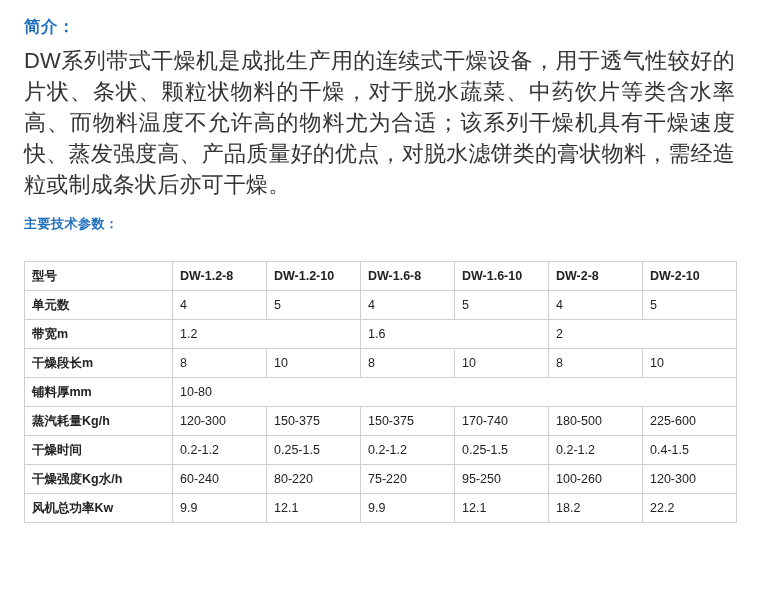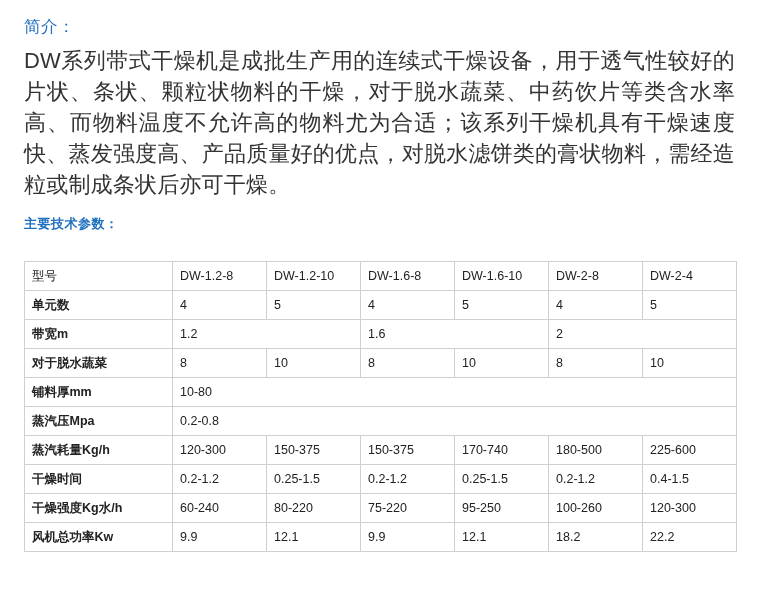--- a/index.html
+++ b/index.html
@@ -17,21 +17,21 @@
   }
   .page {
     position: relative;
     width: 759px;
     height: 614px;
     padding: 14px 24px 0 24px;
   }
   .section-title {
     color: #1f6fbf;
     font-size: 16.5px;
-    font-weight: normal;
+    font-weight: bold;
     letter-spacing: 0.5px;
     margin: 0 0 6px 0;
     line-height: 1.5;
   }
   .intro-text {
     font-size: 22px;
     line-height: 31px;
     color: #333333;
     margin: 0;
     text-align: justify;
@@ -65,21 +65,21 @@
     white-space: nowrap;
   }
   table.spec td.label {
     font-weight: bold;
     width: 148px;
   }
   table.spec td.val {
     width: 94px;
   }
   table.spec tr.head td {
-    font-weight: normal;
+    font-weight: bold;
   }
 </style>
 </head>
 <body>
 
 <div class="page">
 
   <h2 class="section-title">简介：</h2>
 
   <p class="intro-text">DW系列带式干燥机是成批生产用的连续式干燥设备，用于透气性较好的片状、条状、颗粒状物料的干燥，对于脱水蔬菜、中药饮片等类含水率高、而物料温度不允许高的物料尤为合适；该系列干燥机具有干燥速度快、蒸发强度高、产品质量好的优点，对脱水滤饼类的膏状物料，需经造粒或制成条状后亦可干燥。</p>
@@ -92,53 +92,49 @@
 
   <table class="spec">
     <tbody>
         <tr class="head">
           <td class="label">型号</td>
           <td class="val">DW-1.2-8</td>
           <td class="val">DW-1.2-10</td>
           <td class="val">DW-1.6-8</td>
           <td class="val">DW-1.6-10</td>
           <td class="val">DW-2-8</td>
-          <td class="val">DW-2-4</td>
+          <td class="val">DW-2-10</td>
         </tr>
         <tr>
           <td class="label">单元数</td>
           <td class="val">4</td>
           <td class="val">5</td>
           <td class="val">4</td>
           <td class="val">5</td>
           <td class="val">4</td>
           <td class="val">5</td>
         </tr>
         <tr>
           <td class="label">带宽m</td>
           <td class="val" colspan="2">1.2</td>
           <td class="val" colspan="2">1.6</td>
           <td class="val" colspan="2">2</td>
         </tr>
         <tr>
-          <td class="label">对于脱水蔬菜</td>
+          <td class="label">干燥段长m</td>
           <td class="val">8</td>
           <td class="val">10</td>
           <td class="val">8</td>
           <td class="val">10</td>
           <td class="val">8</td>
           <td class="val">10</td>
         </tr>
         <tr>
           <td class="label">铺料厚mm</td>
           <td class="val" colspan="6">10-80</td>
-        </tr>
-        <tr>
-          <td class="label">蒸汽压Mpa</td>
-          <td class="val" colspan="6">0.2-0.8</td>
         </tr>
         <tr>
           <td class="label">蒸汽耗量Kg/h</td>
           <td class="val">120-300</td>
           <td class="val">150-375</td>
           <td class="val">150-375</td>
           <td class="val">170-740</td>
           <td class="val">180-500</td>
           <td class="val">225-600</td>
         </tr>

